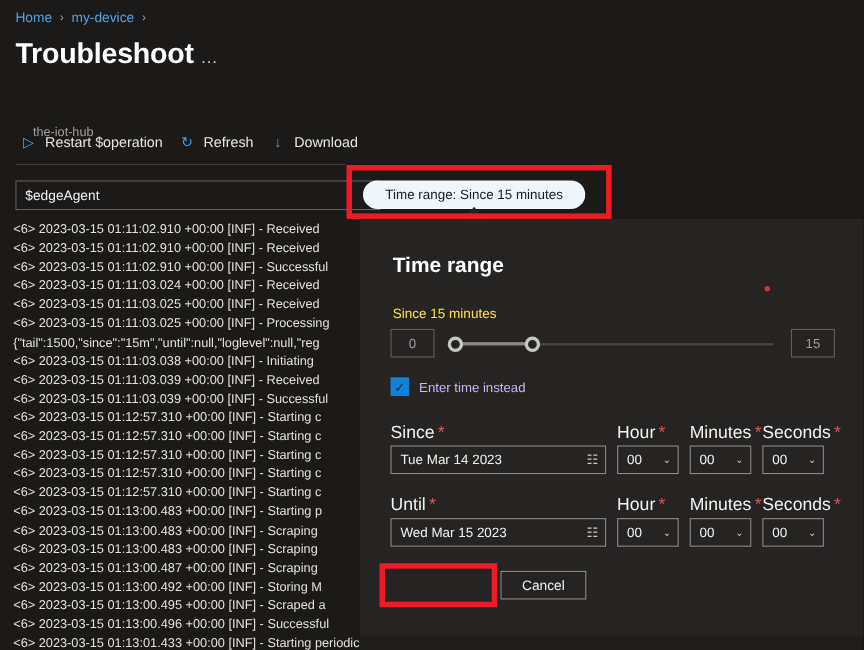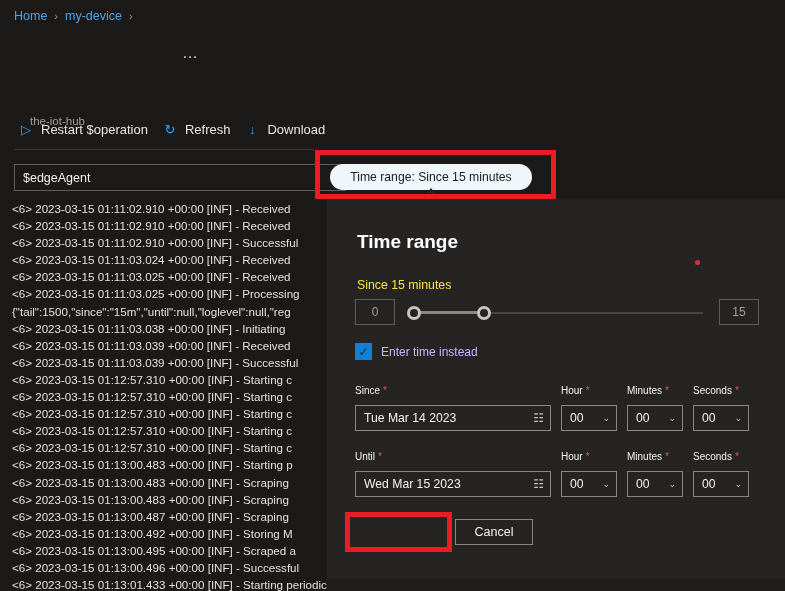--- a/index.html
+++ b/index.html
@@ -179,21 +179,21 @@
     color: #2c2c2c; font-size: 12px; line-height: 1;
   }
   .cb-label { font-size: 12px; color: #c4b5fd; }
 
   
   .dt-block { position: absolute; left: 28px; }
   #dt-since { top: 186px; }
   #dt-until  { top: 252px; }
 
   .fieldlabel {
-    position: absolute; font-size: 10px; color: #f3f2f1;
+    position: absolute; font-size: 16px; color: #f3f2f1;
     white-space: nowrap;
   }
   .req { color: #d85b5b; margin-left: 3px; }
 
   .datebox {
     position: absolute; left: 0; top: 20px;
     width: 196px; height: 26px;
     border: 1px solid #8a8886; background: #252423;
     display: flex; align-items: center; justify-content: space-between;
     padding: 0 6px 0 8px; font-size: 12.2px; color: #f3f2f1;
@@ -238,20 +238,21 @@
 
 <div id="app">
 
   <div class="breadcrumb">
     <span class="bc-link">Home</span>
     <span class="bc-sep">›</span>
     <span class="bc-link">my-device</span>
     <span class="bc-sep">›</span>
   </div>
 
+  <div class="title">Troubleshoot</div>
   <div class="title-ellipsis">…</div>
   <div class="subtitle">the-iot-hub</div>
 
   <div class="cmdbar">
     <div class="cmd">
       <span class="gl">▷</span>
       <span>Restart $operation</span>
     </div>
     <div class="cmd">
       <span class="gl">↻</span>

